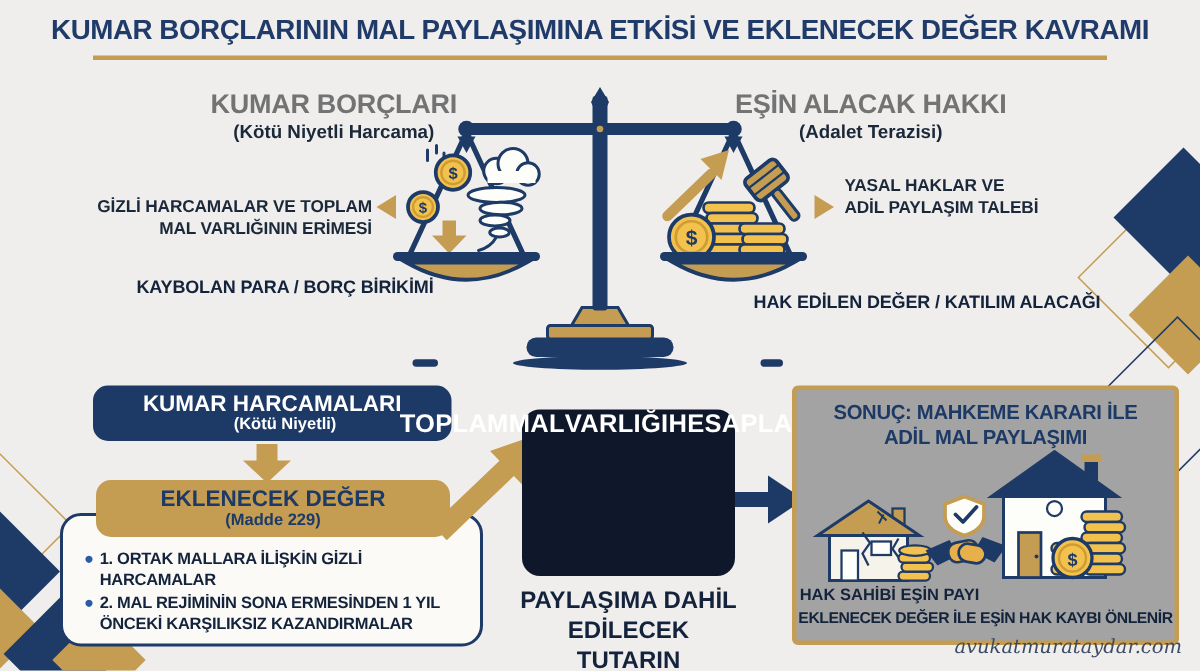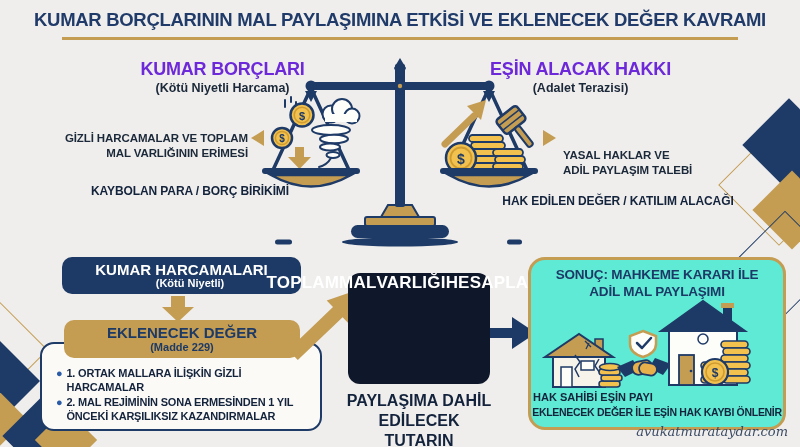--- a/index.html
+++ b/index.html
@@ -17,21 +17,21 @@
   .dia.o-gold{border:1.5px solid #c49c52;background:transparent;}
   .dia.o-navy{border:1.5px solid #1e3a66;background:transparent;}
   
   .main-title{
     left:0;top:9px;width:800px;text-align:center;
     font-size:18.5px;font-weight:bold;color:#203b69;letter-spacing:-0.3px;z-index:2;
   }
   .title-underline{left:62px;top:37px;width:676px;height:2.5px;background:#c49c52;z-index:2;}
   
   .col-head{z-index:2;text-align:center;}
-  .col-head .h{font-size:18px;font-weight:bold;color:#6d28d9;letter-spacing:-0.2px;}
+  .col-head .h{font-size:18px;font-weight:bold;color:#737373;letter-spacing:-0.2px;}
   .col-head .s{font-size:12.5px;font-weight:bold;color:#1b2839;margin-top:1px;}
   
   .annot{z-index:2;font-size:11.5px;font-weight:bold;color:#1b2839;line-height:1.3;letter-spacing:-0.1px;}
   .tri{width:0;height:0;z-index:2;}
   .tri-left{border-top:8px solid transparent;border-bottom:8px solid transparent;border-right:13px solid #c49c52;}
   .tri-right{border-top:8px solid transparent;border-bottom:8px solid transparent;border-left:13px solid #c49c52;}
   .caption{z-index:2;font-size:12px;font-weight:bold;color:#14233c;text-align:center;letter-spacing:-0.1px;}
   
   .navy-box{background:#1d3a66;border-radius:10px;color:#ffffff;text-align:center;z-index:2;
             display:flex;flex-direction:column;justify-content:center;}
@@ -43,22 +43,22 @@
   .gold-box .s{font-size:11px;font-weight:bold;line-height:1.1;}
   .list-box{background:#fbfaf7;border:2px solid #1e3a66;border-radius:14px;z-index:2;}
   .list-items{position:absolute;left:14px;right:8px;top:22px;}
   .li{display:flex;font-size:11px;font-weight:bold;color:#14233c;line-height:1.3;letter-spacing:-0.2px;}
   .li .dot{color:#2a5ba8;margin-right:4px;font-size:11px;}
   .calc-box{background:#0f172a;border-radius:12px;color:#fff;text-align:right;z-index:2;
             display:flex;justify-content:center;}
   .calc-box span{font-size:17px;font-weight:bold;line-height:1.2;letter-spacing:0.2px;}
   .calc-caption{z-index:2;font-size:16px;font-weight:bold;color:#14233c;text-align:center;line-height:1.25;}
   
-  .result-box{left:528px;top:257px;width:258px;height:173px;background:#5eead4;
-              border:3px solid #c49c52;border-radius:17px;z-index:2;box-sizing:border-box;}
+  .result-box{left:528px;top:257px;width:258px;height:173px;background:#a3a3a3;
+              border:3px solid #c49c52;border-radius:4px;z-index:2;box-sizing:border-box;}
   .result-title{position:absolute;left:0;top:7px;width:100%;text-align:center;
                 font-size:13.5px;font-weight:bold;color:#1d3a66;line-height:1.25;letter-spacing:-0.2px;}
   .result-labels{position:absolute;left:0;top:131px;width:100%;display:flex;}
   .result-labels span{font-size:11px;font-weight:bold;color:#14233c;text-align:center;}
   .result-note{position:absolute;left:0;top:146px;width:100%;text-align:center;
                font-size:10.5px;font-weight:bold;color:#14233c;letter-spacing:-0.3px;}
   
   .watermark{right:12px;top:424px;font-family:"DejaVu Serif",serif;font-style:italic;
              font-size:13px;color:#3c4c66;z-index:2;}
   svg{display:block;}
@@ -167,21 +167,21 @@
   <path d="M194 117 Q234 140 274 117 Z" fill="#c49c52" stroke="#1e3a66" stroke-width="2.5"></path>
 </svg>
 
 <div class="abs annot" style="left:60px;top:131px;width:188px;text-align:right;">
   <div>GİZLİ HARCAMALAR VE TOPLAM</div>
   <div>MAL VARLIĞININ ERİMESİ</div>
 </div>
 <div class="abs tri tri-left" style="left:251px;top:130px;"></div>
 
 <div class="abs tri tri-right" style="left:543px;top:130px;"></div>
-<div class="abs annot" style="left:563px;top:148px;width:200px;text-align:left;">
+<div class="abs annot" style="left:563px;top:117px;width:200px;text-align:left;">
   <div>YASAL HAKLAR VE</div>
   <div>ADİL PAYLAŞIM TALEBİ</div>
 </div>
 
 <div class="abs caption" style="left:60px;top:184px;width:260px;">KAYBOLAN PARA / BORÇ BİRİKİMİ</div>
 <div class="abs caption" style="left:488px;top:194px;width:260px;text-align:center;">HAK EDİLEN DEĞER / KATILIM ALACAĞI</div>
 
 <div class="abs navy-box" style="left:62px;top:257px;width:239px;height:37px;">
   <div class="t">KUMAR HARCAMALARI</div>
   <div class="s">(Kötü Niyetli)</div>

